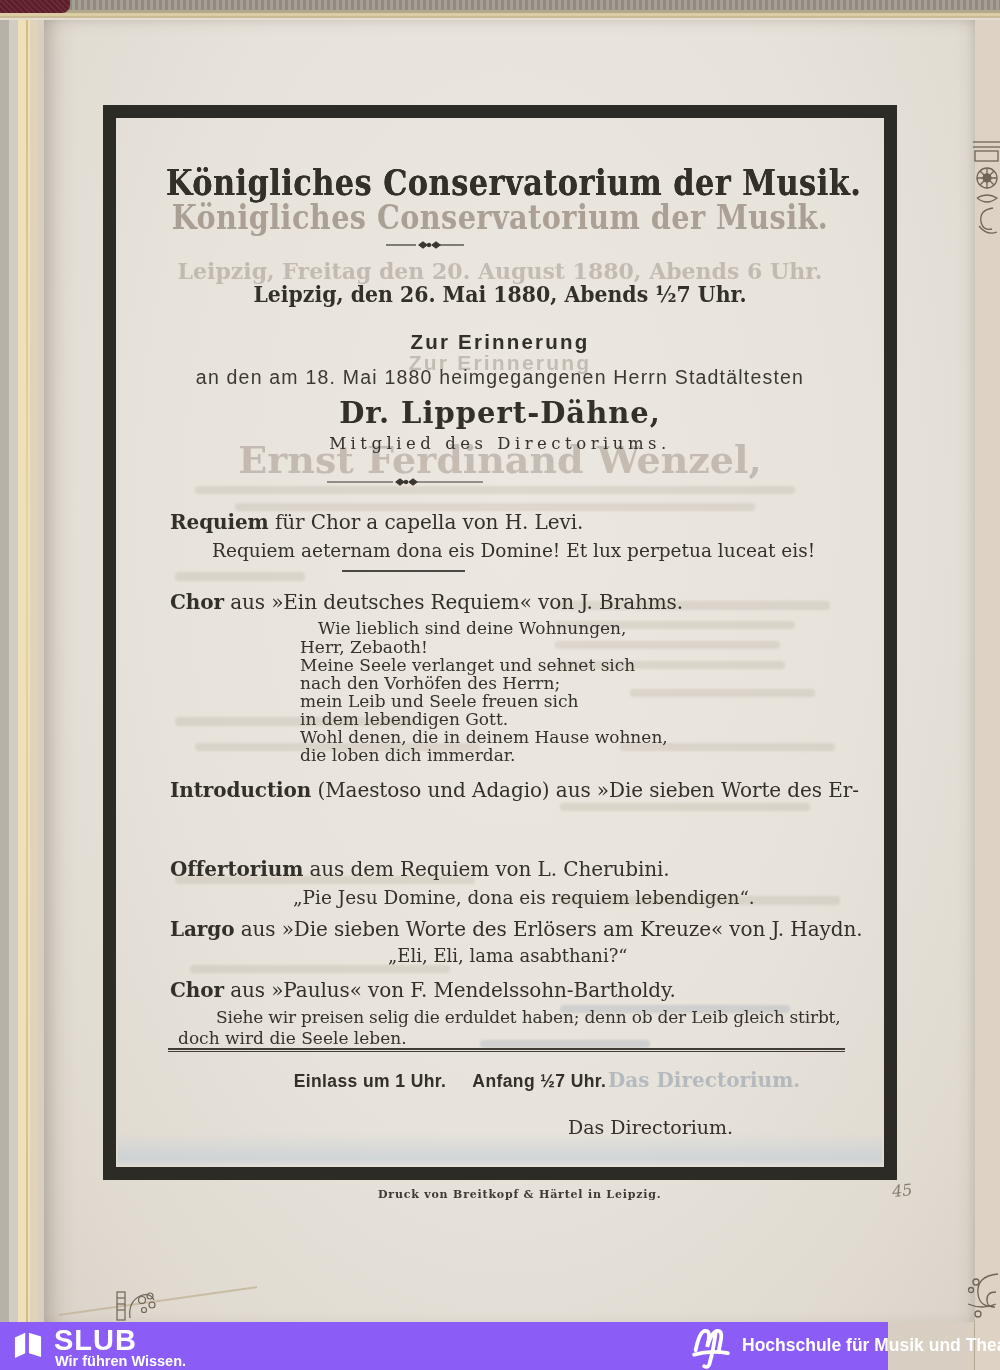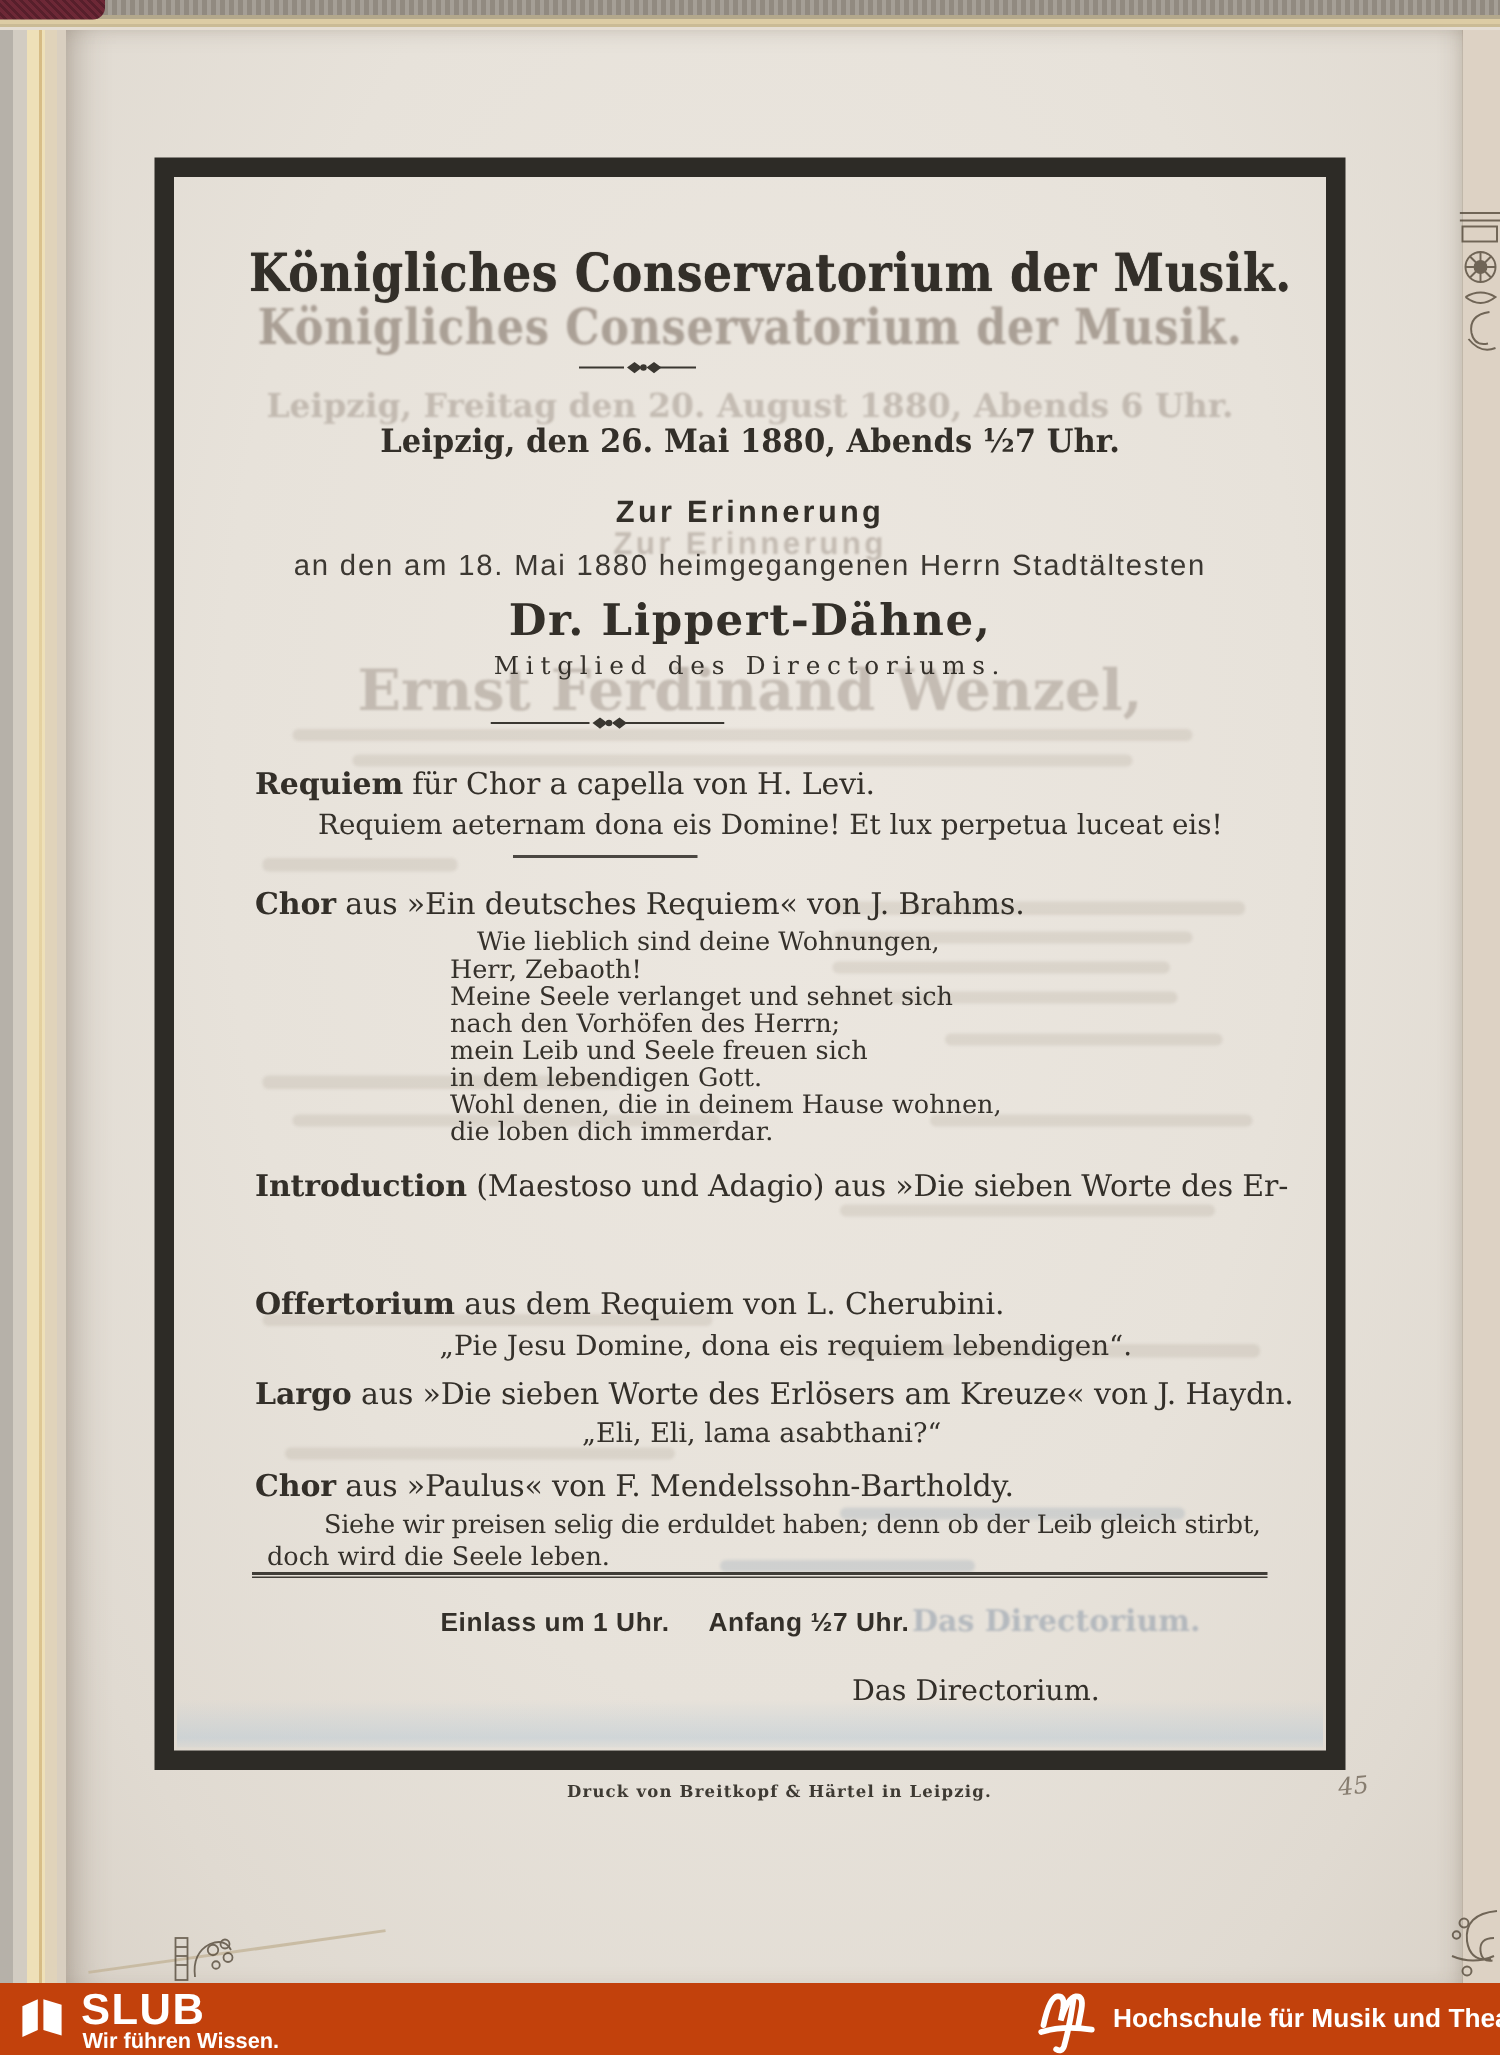--- a/index.html
+++ b/index.html
@@ -54,21 +54,21 @@
 
   .rule-short{position:absolute;background:#4b4742;z-index:6;}
   .dbl-rule{position:absolute;left:168px;top:1048px;width:677px;height:4px;z-index:6;
        border-top:2px solid #403d37;border-bottom:1.5px solid #403d37;box-sizing:border-box;}
 
   .divider{position:absolute;z-index:6;}
 
   .pencil{font-style:italic;color:#877d70;transform:rotate(-6deg);}
 
   
-  .footer{position:absolute;left:0;top:1322px;width:1000px;height:48px;background:#c2410c;z-index:20;}
+  .footer{position:absolute;left:0;top:1322px;width:888px;height:48px;background:#8b5cf6;z-index:20;}
   .footer .slub-name{position:absolute;left:54px;top:2px;color:#fff;font-weight:bold;
        font-size:29px;letter-spacing:1px;font-family:"Liberation Sans",sans-serif;}
   .footer .slub-tag{position:absolute;left:55px;top:31px;color:#fff;font-weight:bold;
        font-size:14.5px;font-family:"Liberation Sans",sans-serif;}
   .footer .partner-text{position:absolute;left:742px;top:13px;color:#fff;font-weight:bold;
        font-size:17.5px;font-family:"Liberation Sans",sans-serif;white-space:nowrap;}
   .logo{position:absolute;}
 
   .ornament{position:absolute;z-index:3;opacity:.8;}
 </style>

